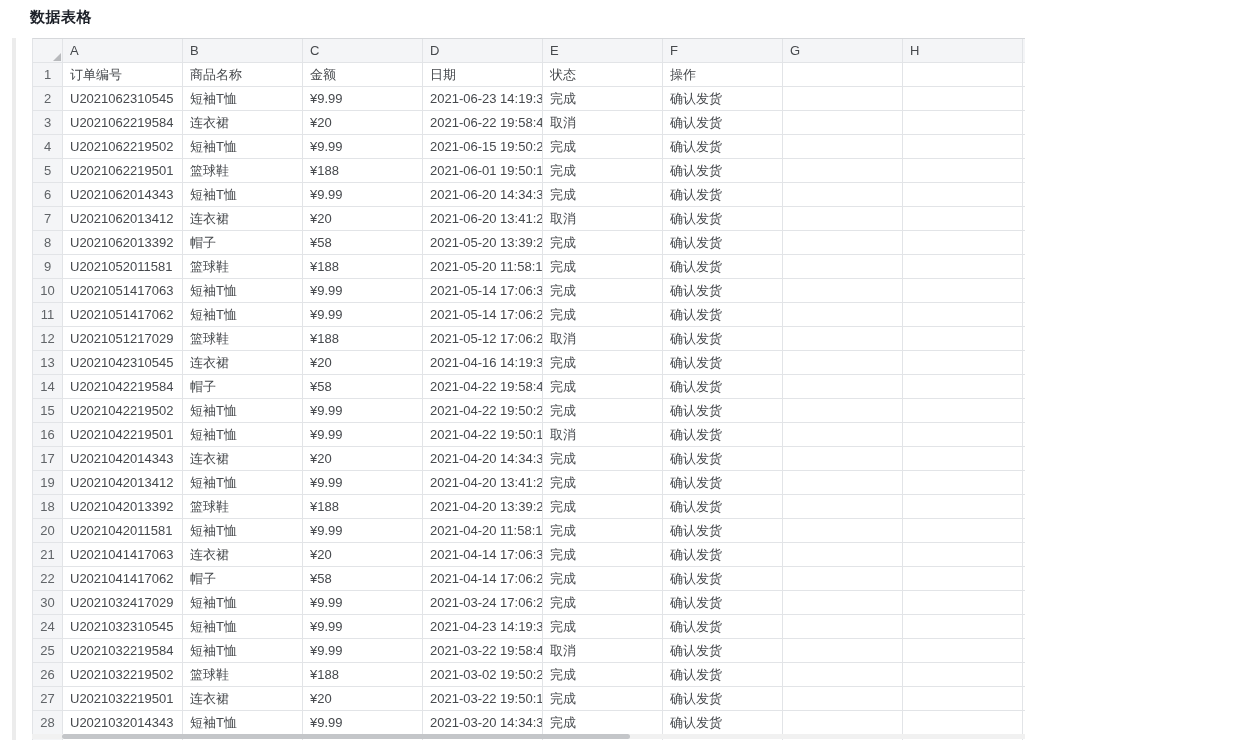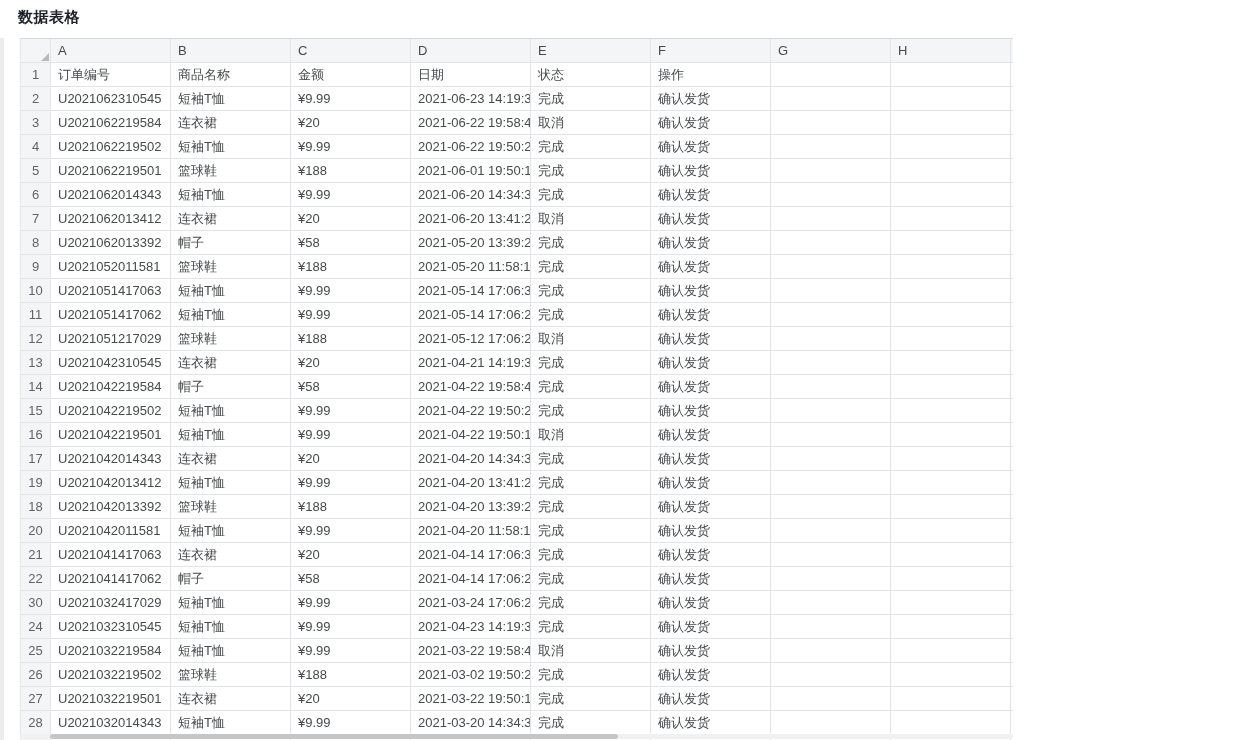--- a/index.html
+++ b/index.html
@@ -8,21 +8,21 @@
     --outer-line:#d6d8db;
     --cell-text:#46494d;
     --row-number-text:#606468;
     --scrollbar-thumb:#c4c6c9;
     --scrollbar-track:#f1f1f1;
     --title-text:#1d2129;
   }
   *{box-sizing:border-box;margin:0;padding:0;}
   html,body{width:1243px;height:740px;overflow:hidden;background:#fff;
     font-family:"Liberation Sans","DejaVu Sans",sans-serif;}
-  .page{position:relative;width:1013px;height:740px;background:#fff;}
+  .page{position:relative;width:1013px;height:740px;background:#fff;margin-left:12px;}
 
   .page-title{position:absolute;left:18px;top:8px;font-size:15px;font-weight:bold;
     color:var(--title-text);letter-spacing:0.5px;}
 
   .left-gutter{position:absolute;left:0;top:38px;width:4px;bottom:0;background:#ececec;}
 
   .sheet{position:absolute;left:20px;top:38px;right:0;bottom:0;overflow:hidden;
     border-top:1px solid var(--outer-line);border-left:1px solid var(--grid-line);}
 
   .hrow{display:flex;width:1230px;height:24px;}
@@ -115,21 +115,21 @@
           <div class="cell"></div>
           <div class="cell"></div>
           <div class="cell"></div>
           <div class="cell"></div>
         </div>
         <div class="grid-row">
           <div class="rnum">4</div>
           <div class="cell">U2021062219502</div>
           <div class="cell">短袖T恤</div>
           <div class="cell">¥9.99</div>
-          <div class="cell">2021-06-22 19:50:2</div>
+          <div class="cell">2021-06-15 19:50:2</div>
           <div class="cell">完成</div>
           <div class="cell">确认发货</div>
           <div class="cell"></div>
           <div class="cell"></div>
           <div class="cell"></div>
           <div class="cell"></div>
         </div>
         <div class="grid-row">
           <div class="rnum">5</div>
           <div class="cell">U2021062219501</div>
@@ -232,21 +232,21 @@
           <div class="cell"></div>
           <div class="cell"></div>
           <div class="cell"></div>
           <div class="cell"></div>
         </div>
         <div class="grid-row">
           <div class="rnum">13</div>
           <div class="cell">U2021042310545</div>
           <div class="cell">连衣裙</div>
           <div class="cell">¥20</div>
-          <div class="cell">2021-04-21 14:19:3</div>
+          <div class="cell">2021-04-16 14:19:3</div>
           <div class="cell">完成</div>
           <div class="cell">确认发货</div>
           <div class="cell"></div>
           <div class="cell"></div>
           <div class="cell"></div>
           <div class="cell"></div>
         </div>
         <div class="grid-row">
           <div class="rnum">14</div>
           <div class="cell">U2021042219584</div>

